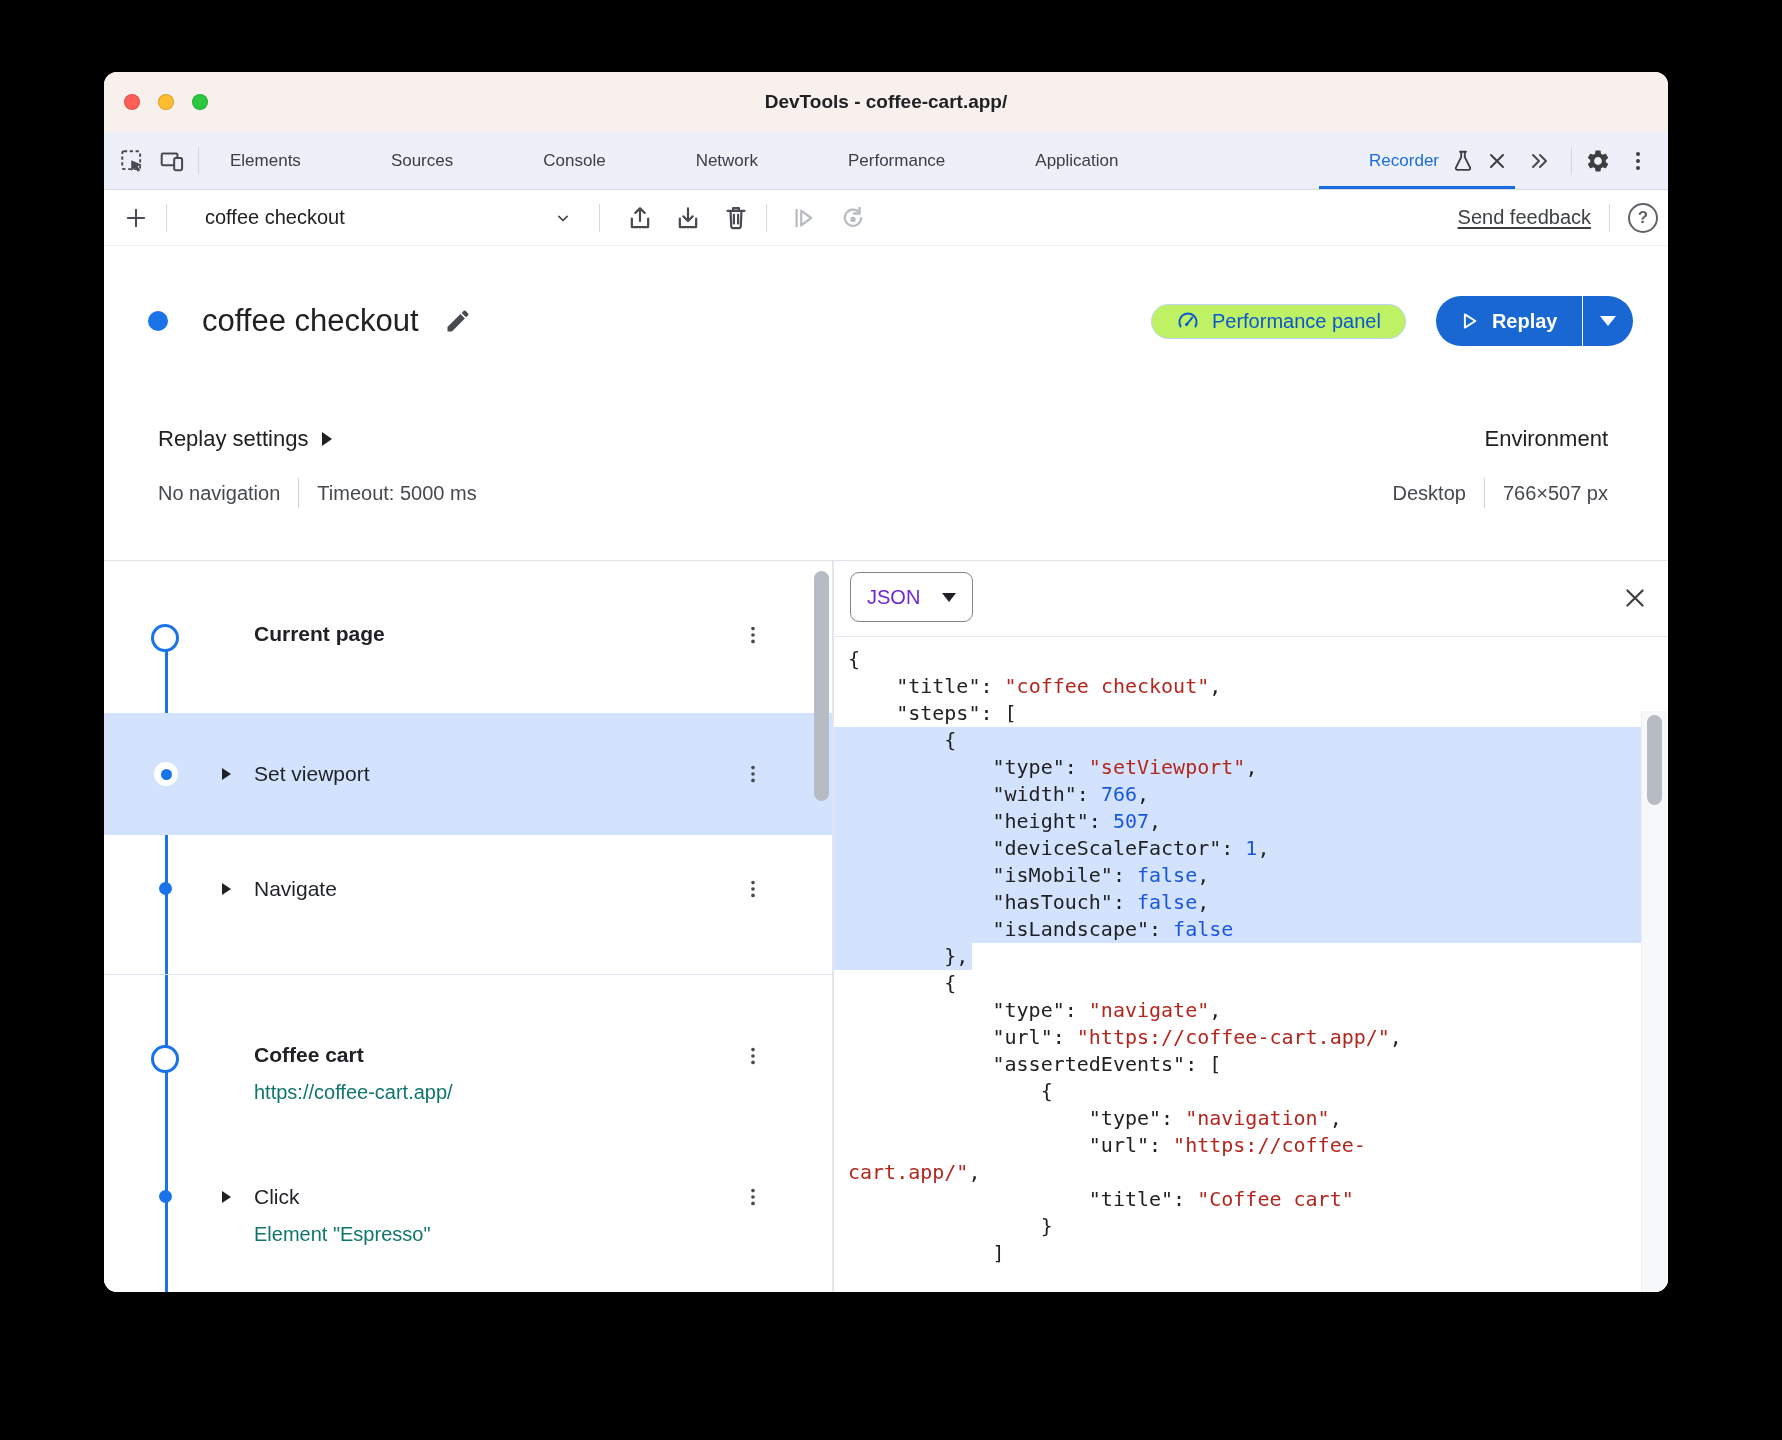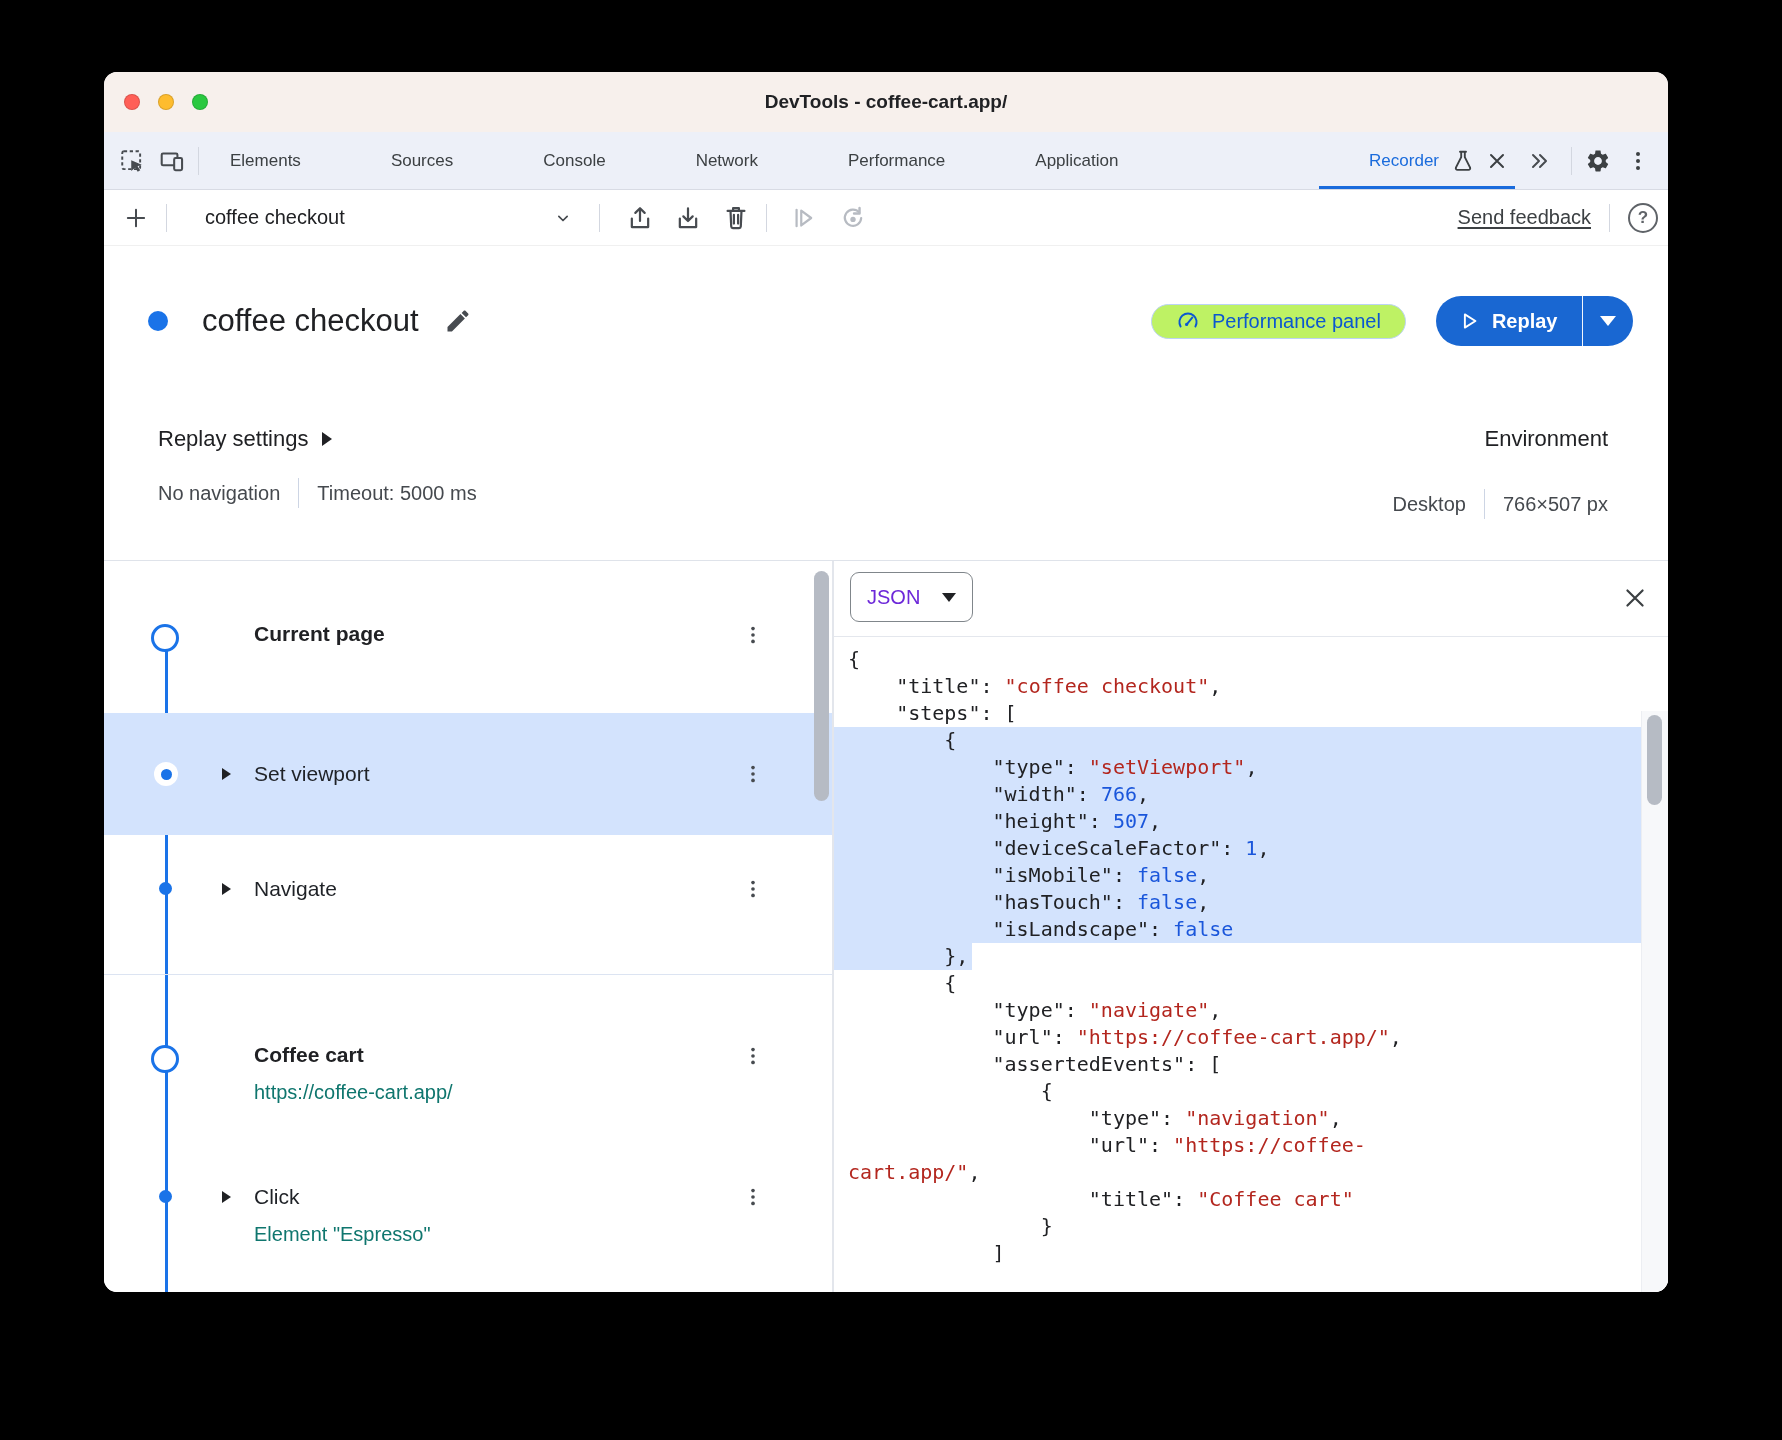--- a/index.html
+++ b/index.html
@@ -92,21 +92,21 @@
   .tri-down-white{width:0;height:0;border-left:8px solid transparent;border-right:8px solid transparent;border-top:10px solid #fff;}
   
   .settings-row{
     position:absolute;left:0;top:324px;right:0;height:164px;background:#fff;
     display:flex;justify-content:space-between;box-sizing:border-box;padding:30px 60px 0 46px;margin-left:8px;
   }
   .settings-head{font-size:22px;color:#202124;display:flex;align-items:center;gap:14px;}
   .tri-right-dark{width:0;height:0;border-top:7px solid transparent;border-bottom:7px solid transparent;border-left:10px solid #202124;}
   .settings-vals{margin-top:26px;display:flex;align-items:center;font-size:20px;color:#45494e;}
   .settings-vals .vsep{width:1px;height:30px;background:#cdd5e4;margin:0 18px;}
-  .env-col{text-align:right;display:flex;flex-direction:column;align-items:flex-end;gap:11px;}
+  .env-col{text-align:right;display:flex;flex-direction:column;align-items:flex-end;}
   .env-col .settings-vals{justify-content:flex-end;}
   
   .panels{position:absolute;left:0;top:488px;right:0;bottom:0;border-top:1px solid #dfe3ea;background:#fff;}
   .steps-panel{position:absolute;left:0;top:0;bottom:0;width:728px;overflow:hidden;}
   .vdivider{position:absolute;left:728px;top:0;bottom:0;width:2px;background:#e3e6ec;}
   .json-panel{position:absolute;left:730px;top:0;right:0;bottom:0;}
   
   .timeline{position:absolute;left:60.5px;top:82px;bottom:0;width:3px;background:var(--accent);}
   .step-row{position:absolute;left:0;right:0;}
   .step-row.selected{background:var(--selection);}

